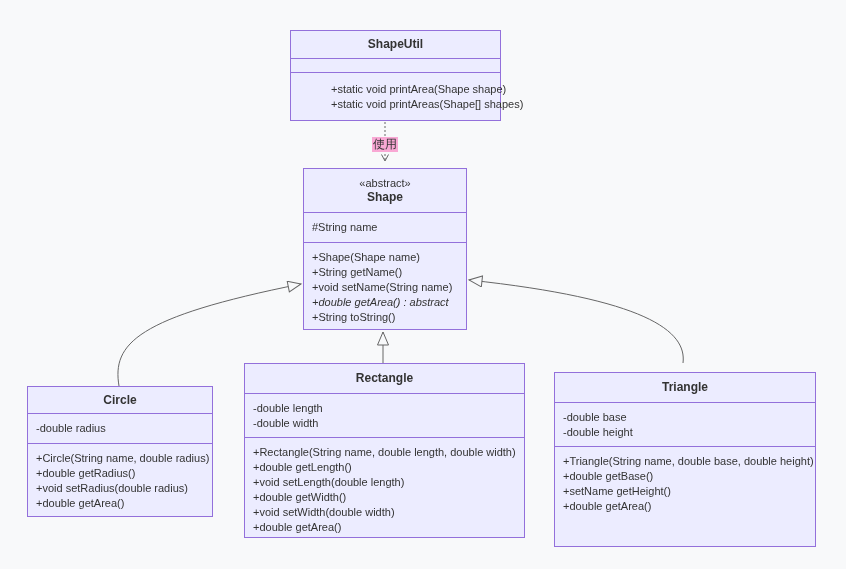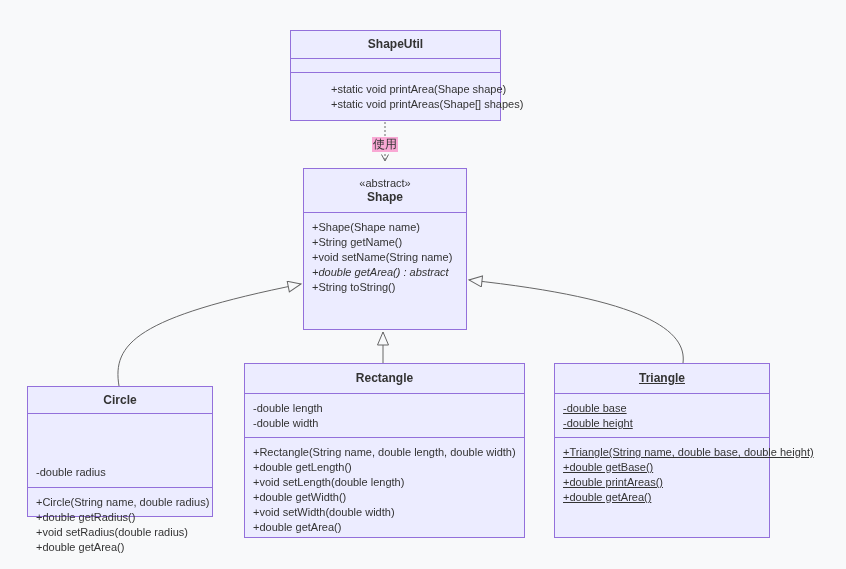--- a/index.html
+++ b/index.html
@@ -31,27 +31,27 @@
   #cls-shapeutil .cls-title { height:28px; }
   #cls-shapeutil .attrs { height:14px; padding:0 8px; }
   #cls-shapeutil .methods { padding-top:9px;margin-left:32px; }
 
   #cls-shape { left:303px; top:168px; width:164px; height:162px; }
   #cls-shape .cls-title { height:44px; }
   #cls-shape .attrs { height:30px; }
 
   #cls-circle { left:27px; top:386px; width:186px; height:131px; }
   #cls-circle .cls-title { height:27px; }
-  #cls-circle .attrs { height:30px;margin-top:44px; }
+  #cls-circle .attrs { height:30px; }
 
   #cls-rectangle { left:244px; top:363px; width:281px; height:175px; }
   #cls-rectangle .cls-title { height:30px; }
   #cls-rectangle .attrs { height:44px; }
 
-  #cls-triangle { left:554px; top:363px; width:216px; height:175px;text-decoration:underline; }
+  #cls-triangle { left:554px; top:372px; width:262px; height:175px; }
   #cls-triangle .cls-title { height:30px; }
   #cls-triangle .attrs { height:44px; }
 
   svg.edges { position:absolute; left:0; top:0; pointer-events:none; }
   .edge-label {
     position:absolute; left:385px; top:137px; transform:translateX(-50%);
     background:#f9a8d4; font-size:12px; line-height:15px; padding:0 1px;
     white-space:nowrap;
   }
 </style>
@@ -86,20 +86,23 @@
         <div class="member">+static void printArea(Shape shape)</div>
         <div class="member">+static void printAreas(Shape[] shapes)</div>
       </div>
   </div>
 
   <div class="cls" id="cls-shape">
     <div class="cls-title">
       <div class="stereotype">«abstract»</div>
       <div class="cls-name">Shape</div>
     </div>
+    <div class="compartment attrs">
+        <div class="member">#String name</div>
+      </div>
     <div class="compartment methods">
         <div class="member">+Shape(Shape name)</div>
         <div class="member">+String getName()</div>
         <div class="member">+void setName(String name)</div>
         <div class="member italic">+double getArea() : abstract</div>
         <div class="member">+String toString()</div>
       </div>
   </div>
 
   <div class="cls" id="cls-circle">
@@ -139,18 +142,18 @@
     <div class="cls-title">
       <div class="cls-name">Triangle</div>
     </div>
     <div class="compartment attrs">
         <div class="member">-double base</div>
         <div class="member">-double height</div>
       </div>
     <div class="compartment methods">
         <div class="member">+Triangle(String name, double base, double height)</div>
         <div class="member">+double getBase()</div>
-        <div class="member">+double printAreas()</div>
+        <div class="member">+setName getHeight()</div>
         <div class="member">+double getArea()</div>
       </div>
   </div>
 
 </div>
 
 </body></html>

